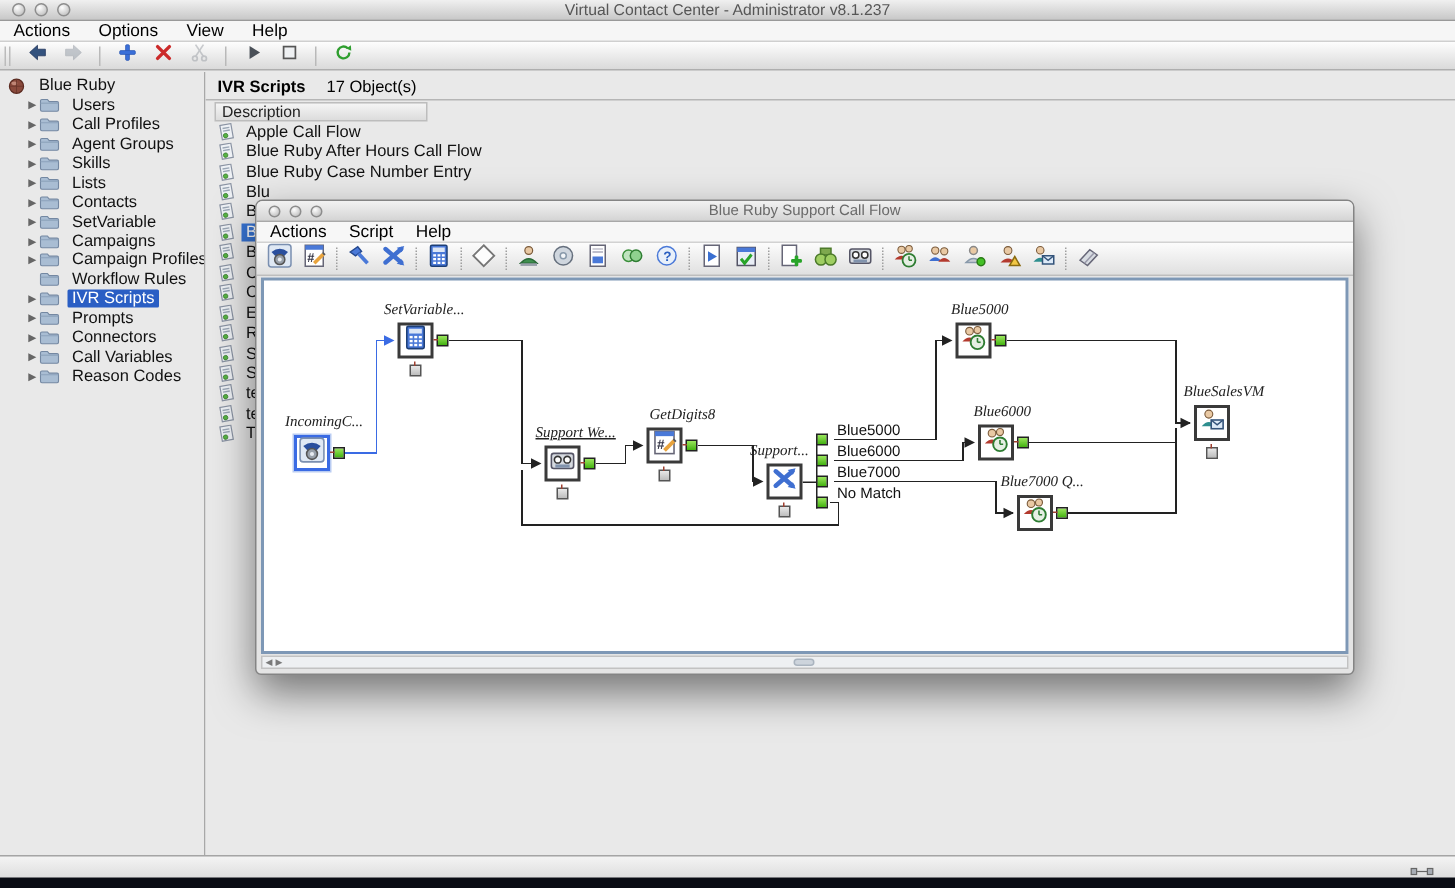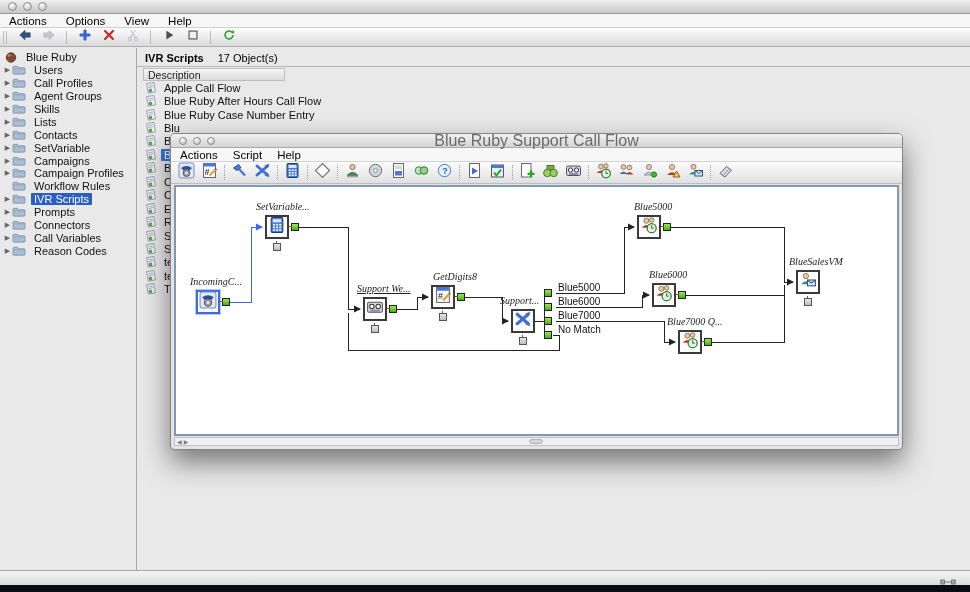--- a/index.html
+++ b/index.html
@@ -32,21 +32,21 @@
     padding-left:3px; gap:7px;
   }
   .tb-handle { width:4px; height:13px; border-left:1px solid #bbb; border-right:1px solid #bbb; margin-right:2px; }
   .tb-btn { width:17px; height:15px; display:flex; align-items:center; justify-content:center; }
   .tb-btn svg { width:14px; height:14px; }
   .tb-btn.disabled { opacity:.55; }
   .tb-sep { width:1px; height:13px; background:#b9b9b9; margin:0 2px; }
   
   .main { position:absolute; top:48px; bottom:22px; left:0; right:0; display:flex; }
   .sidebar { width:137px; background:#e9e9e9; border-right:1px solid #a8a8a8; padding-top:3px; overflow:hidden; }
-  .tree-row { display:flex; align-items:center; height:12.9px; padding-left:3px; font-size:11px; color:#111; white-space:nowrap; }
+  .tree-row { display:flex; align-items:center; height:12.9px; padding-left:17px; font-size:11px; color:#111; white-space:nowrap; }
   .tree-row .tri { width:9px; font-size:7px; color:#666; flex:0 0 9px; text-align:center; }
   .tree-row .t-icon { width:15px; height:12px; margin-right:4px; flex:0 0 15px; }
   .tree-row .t-icon svg { width:14px; height:12px; }
   .tree-row.root { padding-left:4px; }
   .tree-row.root .t-icon svg { width:14px; height:13px; }
   .tree-label { padding:0 3px; border-radius:1px; }
   .tree-row.selected .tree-label { background:#2a5ec4; color:#fff; }
   .content { flex:1; position:relative; background:#e9e9e9; overflow:hidden; }
   .list-title { font-size:11px; color:#000; padding:4px 0 2px 8px; }
   .list-title b { margin-right:14px; font-weight:bold; }
@@ -69,21 +69,21 @@
     background:linear-gradient(#f4f4f4,#dedede); border-top:1px solid #a5a5a5; }
   .statusbar .plug { position:absolute; right:14px; top:2px; width:16px; height:10px; }
   .desktop-strip { position:absolute; left:0; right:0; bottom:0; height:7px; background:#0a0c14; }
   
   .dialog { position:absolute; left:170px; top:133px; width:733px; height:317px;
     background:#e4e4e4; border:1px solid #848484; border-radius:5px 5px 4px 4px;
     box-shadow:0 12px 28px rgba(0,0,0,.5); z-index:10; overflow:hidden; }
   .dlg-titlebar { height:14px; background:linear-gradient(#f2f2f2,#d4d4d4);
     border-bottom:1px solid #a8a8a8; position:relative; display:flex; align-items:center; }
   .dlg-titlebar .light { width:8px; height:8px; }
-  .dlg-title { position:absolute; left:0; right:0; text-align:center; font-size:16px; color:#6a6a6a; }
+  .dlg-title { position:absolute; left:0; right:0; text-align:center; font-size:10px; color:#6a6a6a; }
   .dlg-menubar { height:14px; background:#f7f7f7; border-bottom:1px solid #d2d2d2;
     display:flex; align-items:center; gap:15px; padding-left:9px; font-size:11.5px; color:#000; }
   .dlg-toolbar { height:22px; background:linear-gradient(#fcfcfc,#e0e0e0);
     border-bottom:1px solid #bdbdbd; display:flex; align-items:center; gap:4px; padding-left:6px; }
   .dlg-tb-btn { width:19px; height:19px; display:flex; align-items:center; justify-content:center; }
   .dlg-tb-btn svg { width:17px; height:17px; }
   .dlg-tb-sep { width:1px; height:15px; border-left:1px dotted #9f9f9f; margin:0 1px; }
   .canvas-wrap { position:absolute; top:51px; left:3px; right:3px; bottom:13px;
     border:2px solid #7e98b6; background:#fff; }
   .canvas { position:relative; width:723px; height:249px; }
@@ -109,20 +109,21 @@
 </style>
 </head>
 <body>
 
 <div class="titlebar">
   <div class="lights">
     <div class="light"></div>
     <div class="light"></div>
     <div class="light"></div>
   </div>
+  <div class="win-title">Virtual Contact Center - Administrator v8.1.237</div>
 </div>
 
 <div class="menubar" id="main-menubar">
     <span class="menu-item">Actions</span>
     <span class="menu-item">Options</span>
     <span class="menu-item">View</span>
     <span class="menu-item">Help</span>
   </div>
 <div class="toolbar" id="main-toolbar">
     <div class="tb-handle"></div>

